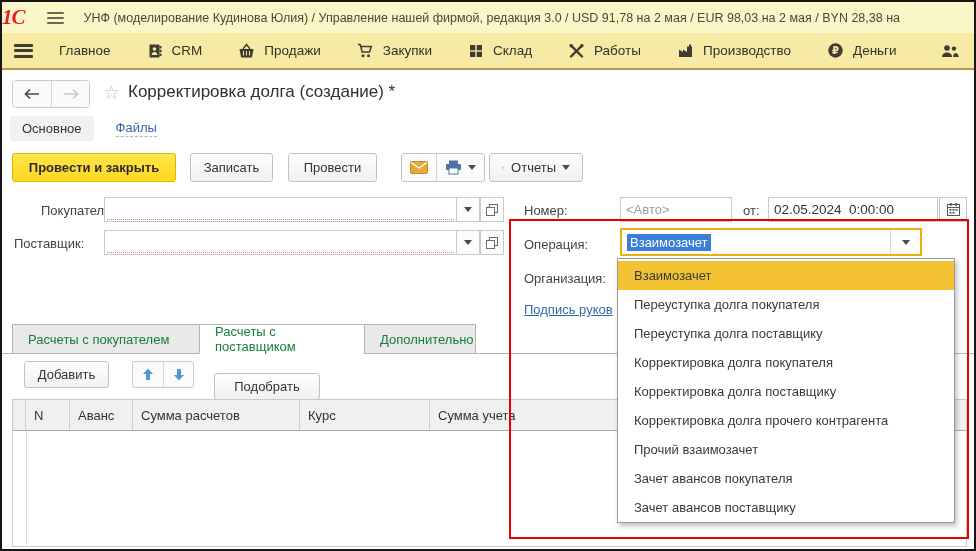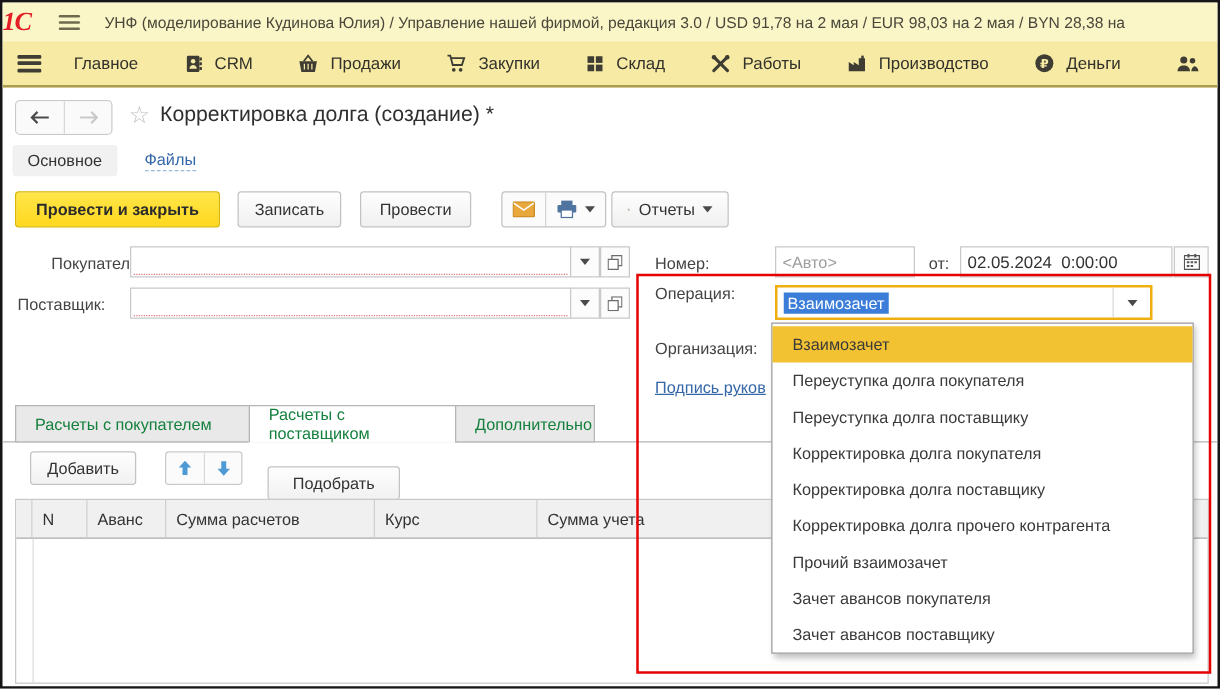--- a/index.html
+++ b/index.html
@@ -279,21 +279,21 @@
         <rect x="3" y="0" width="1.6" height="3" fill="#555"></rect>
         <rect x="8.4" y="0" width="1.6" height="3" fill="#555"></rect>
         <rect x="2.5" y="6" width="2" height="1.6" fill="#555"></rect>
         <rect x="5.5" y="6" width="2" height="1.6" fill="#555"></rect>
         <rect x="8.5" y="6" width="2" height="1.6" fill="#555"></rect>
         <rect x="2.5" y="9" width="2" height="1.6" fill="#555"></rect>
         <rect x="5.5" y="9" width="2" height="1.6" fill="#555"></rect>
       </svg>
   </div>
 
-  <div class="flabel" style="left:522px; top:225px;text-align:right;">Операция:</div>
+  <div class="flabel" style="left:522px; top:235px;text-align:right;">Операция:</div>
   <div class="combo">
     <span class="sel">Взаимозачет</span>
     <span class="dd">
         <span class="caret" style="margin:0;"></span>
       </span>
   </div>
 
   <div class="flabel" style="left:522px; top:269px;">Организация:</div>
   <div class="link" style="position:absolute; left:522px; top:300px;text-align:right;">Подпись руков</div>
 

